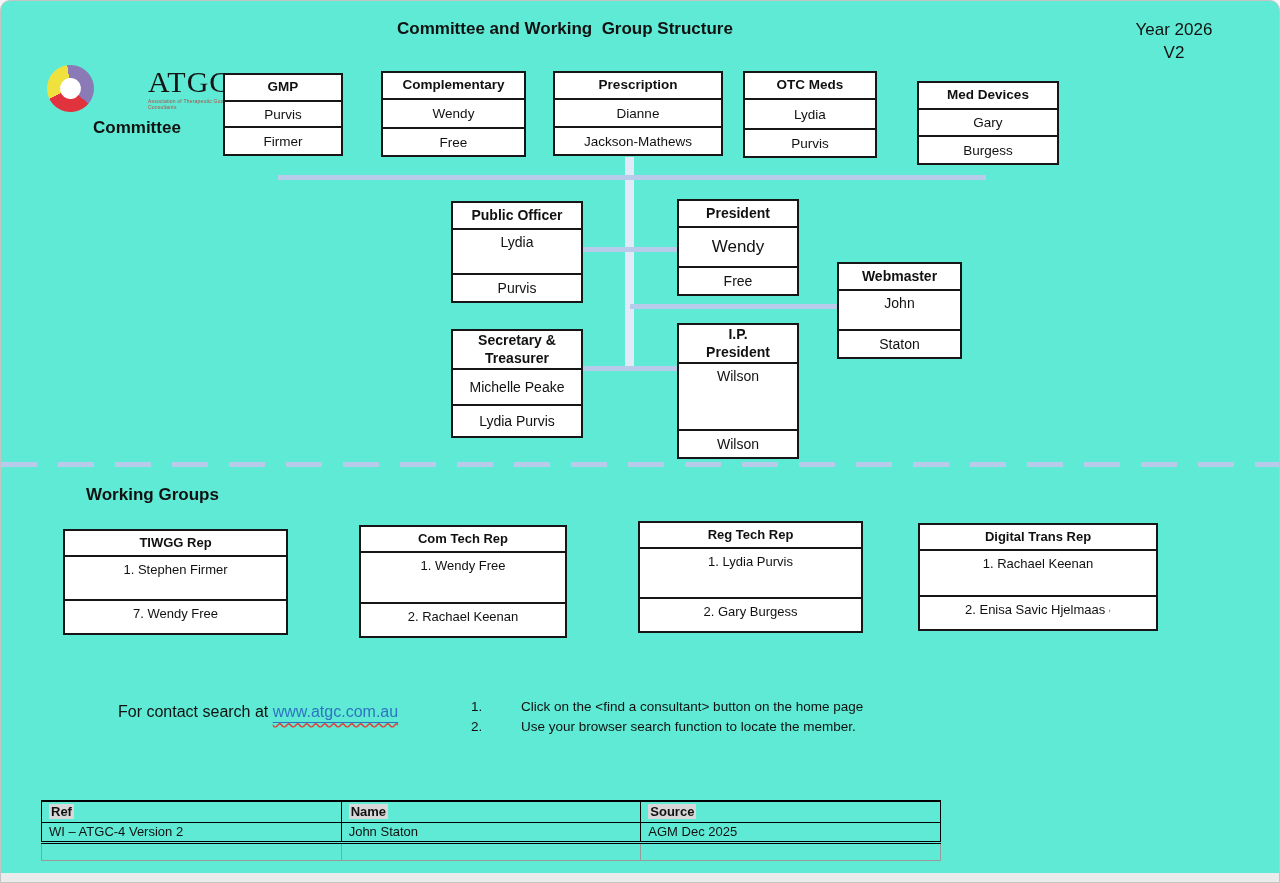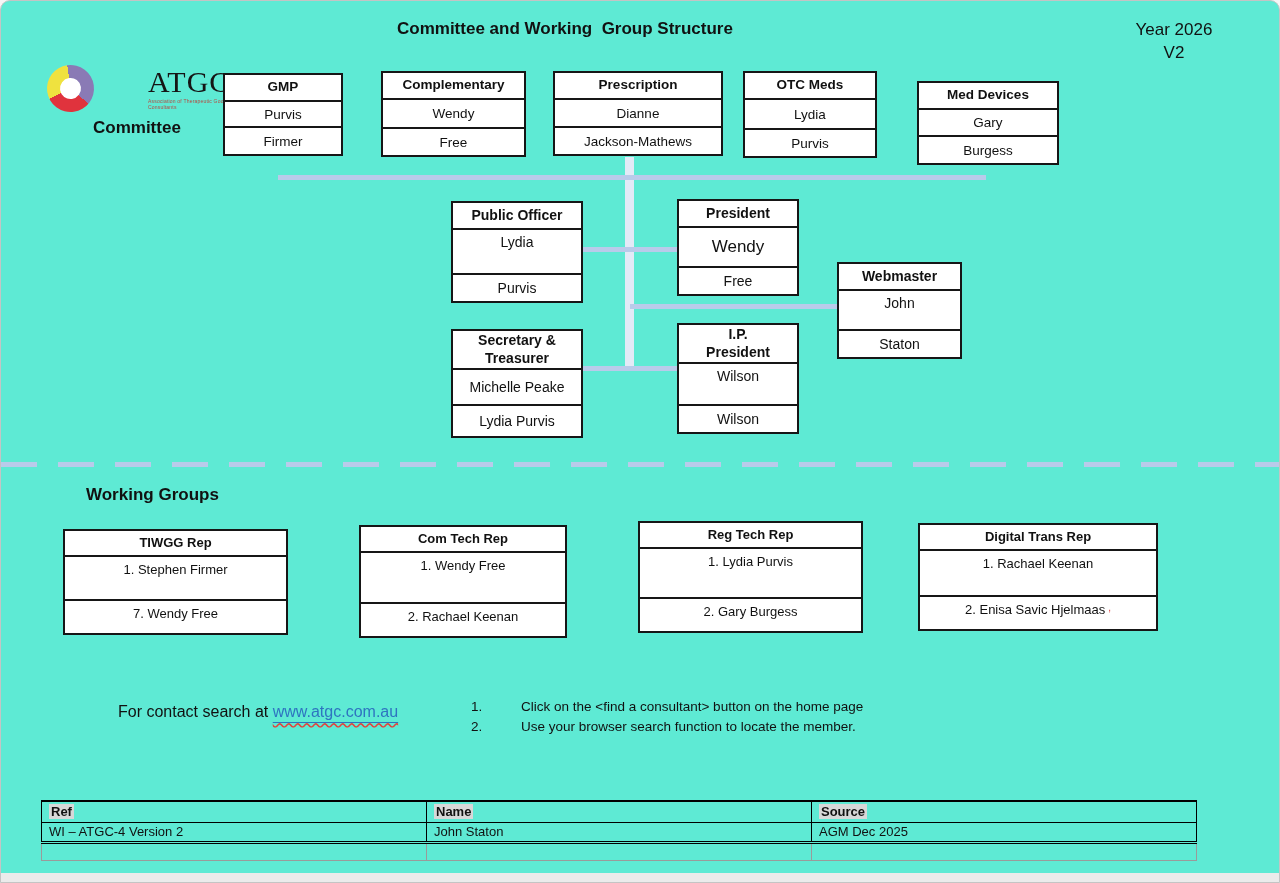--- a/index.html
+++ b/index.html
@@ -77,21 +77,21 @@
     color:#2e74c0; text-decoration:underline wavy #e0433d; text-underline-offset:5px; cursor:pointer;
   }
   .contact-link .inner { text-decoration:underline solid #2e74c0; }
   .instr { position:absolute; font-size:13.5px; }
   .instr-num-1 { left:470px; top:698px; }
   .instr-text-1 { left:520px; top:698px; }
   .instr-num-2 { left:470px; top:718px; }
   .instr-text-2 { left:520px; top:718px; }
 
   
-  .ref-table { position:absolute; left:40px; top:799px; width:1156px; border-collapse:collapse; font-size:13px; }
+  .ref-table { position:absolute; left:40px; top:799px; width:900px; border-collapse:collapse; font-size:13px; }
   .ref-table td { padding:1px 7px; vertical-align:middle; }
   .ref-table .hdr td { border:1px solid #000; border-top:2px solid #000; height:21px; font-weight:bold; }
   .ref-table .hdr .hl { background:#d8d8d8; padding:0 2px; }
   .ref-table .r1 td { border:1px solid #000; border-bottom:3px double #000; height:20px; }
   .ref-table .r2 td { border:1px solid #9a9a9a; border-top:none; height:18px; }
   .ref-table col { width:33.33%; }
 </style>
 </head>
 <body>
 
@@ -159,21 +159,21 @@
   <div class="box org" style="left:836px;top:261px;width:125px;height:97px">
     <div class="box-title">Webmaster</div>
     <div class="box-mid top-align">John</div>
     <div class="box-bot">Staton</div>
   </div>
   <div class="box org" style="left:450px;top:328px;width:132px;height:109px">
     <div class="box-title">Secretary &amp; Treasurer</div>
     <div class="box-mid">Michelle Peake</div>
     <div class="box-bot" style="min-height:30px">Lydia Purvis</div>
   </div>
-  <div class="box org force-wrap" style="left:676px;top:322px;width:122px;height:111px">
+  <div class="box org force-wrap" style="left:676px;top:322px;width:122px;height:136px">
     <div class="box-title">I.P. President</div>
     <div class="box-mid top-align">Wilson</div>
     <div class="box-bot">Wilson</div>
   </div>
 
   <div class="dashed-divider"></div>
   <div class="wg-heading">Working Groups</div>
 
   <div class="box wg" style="left:62px;top:528px;width:225px;height:106px">
     <div class="box-title">TIWGG Rep</div>

